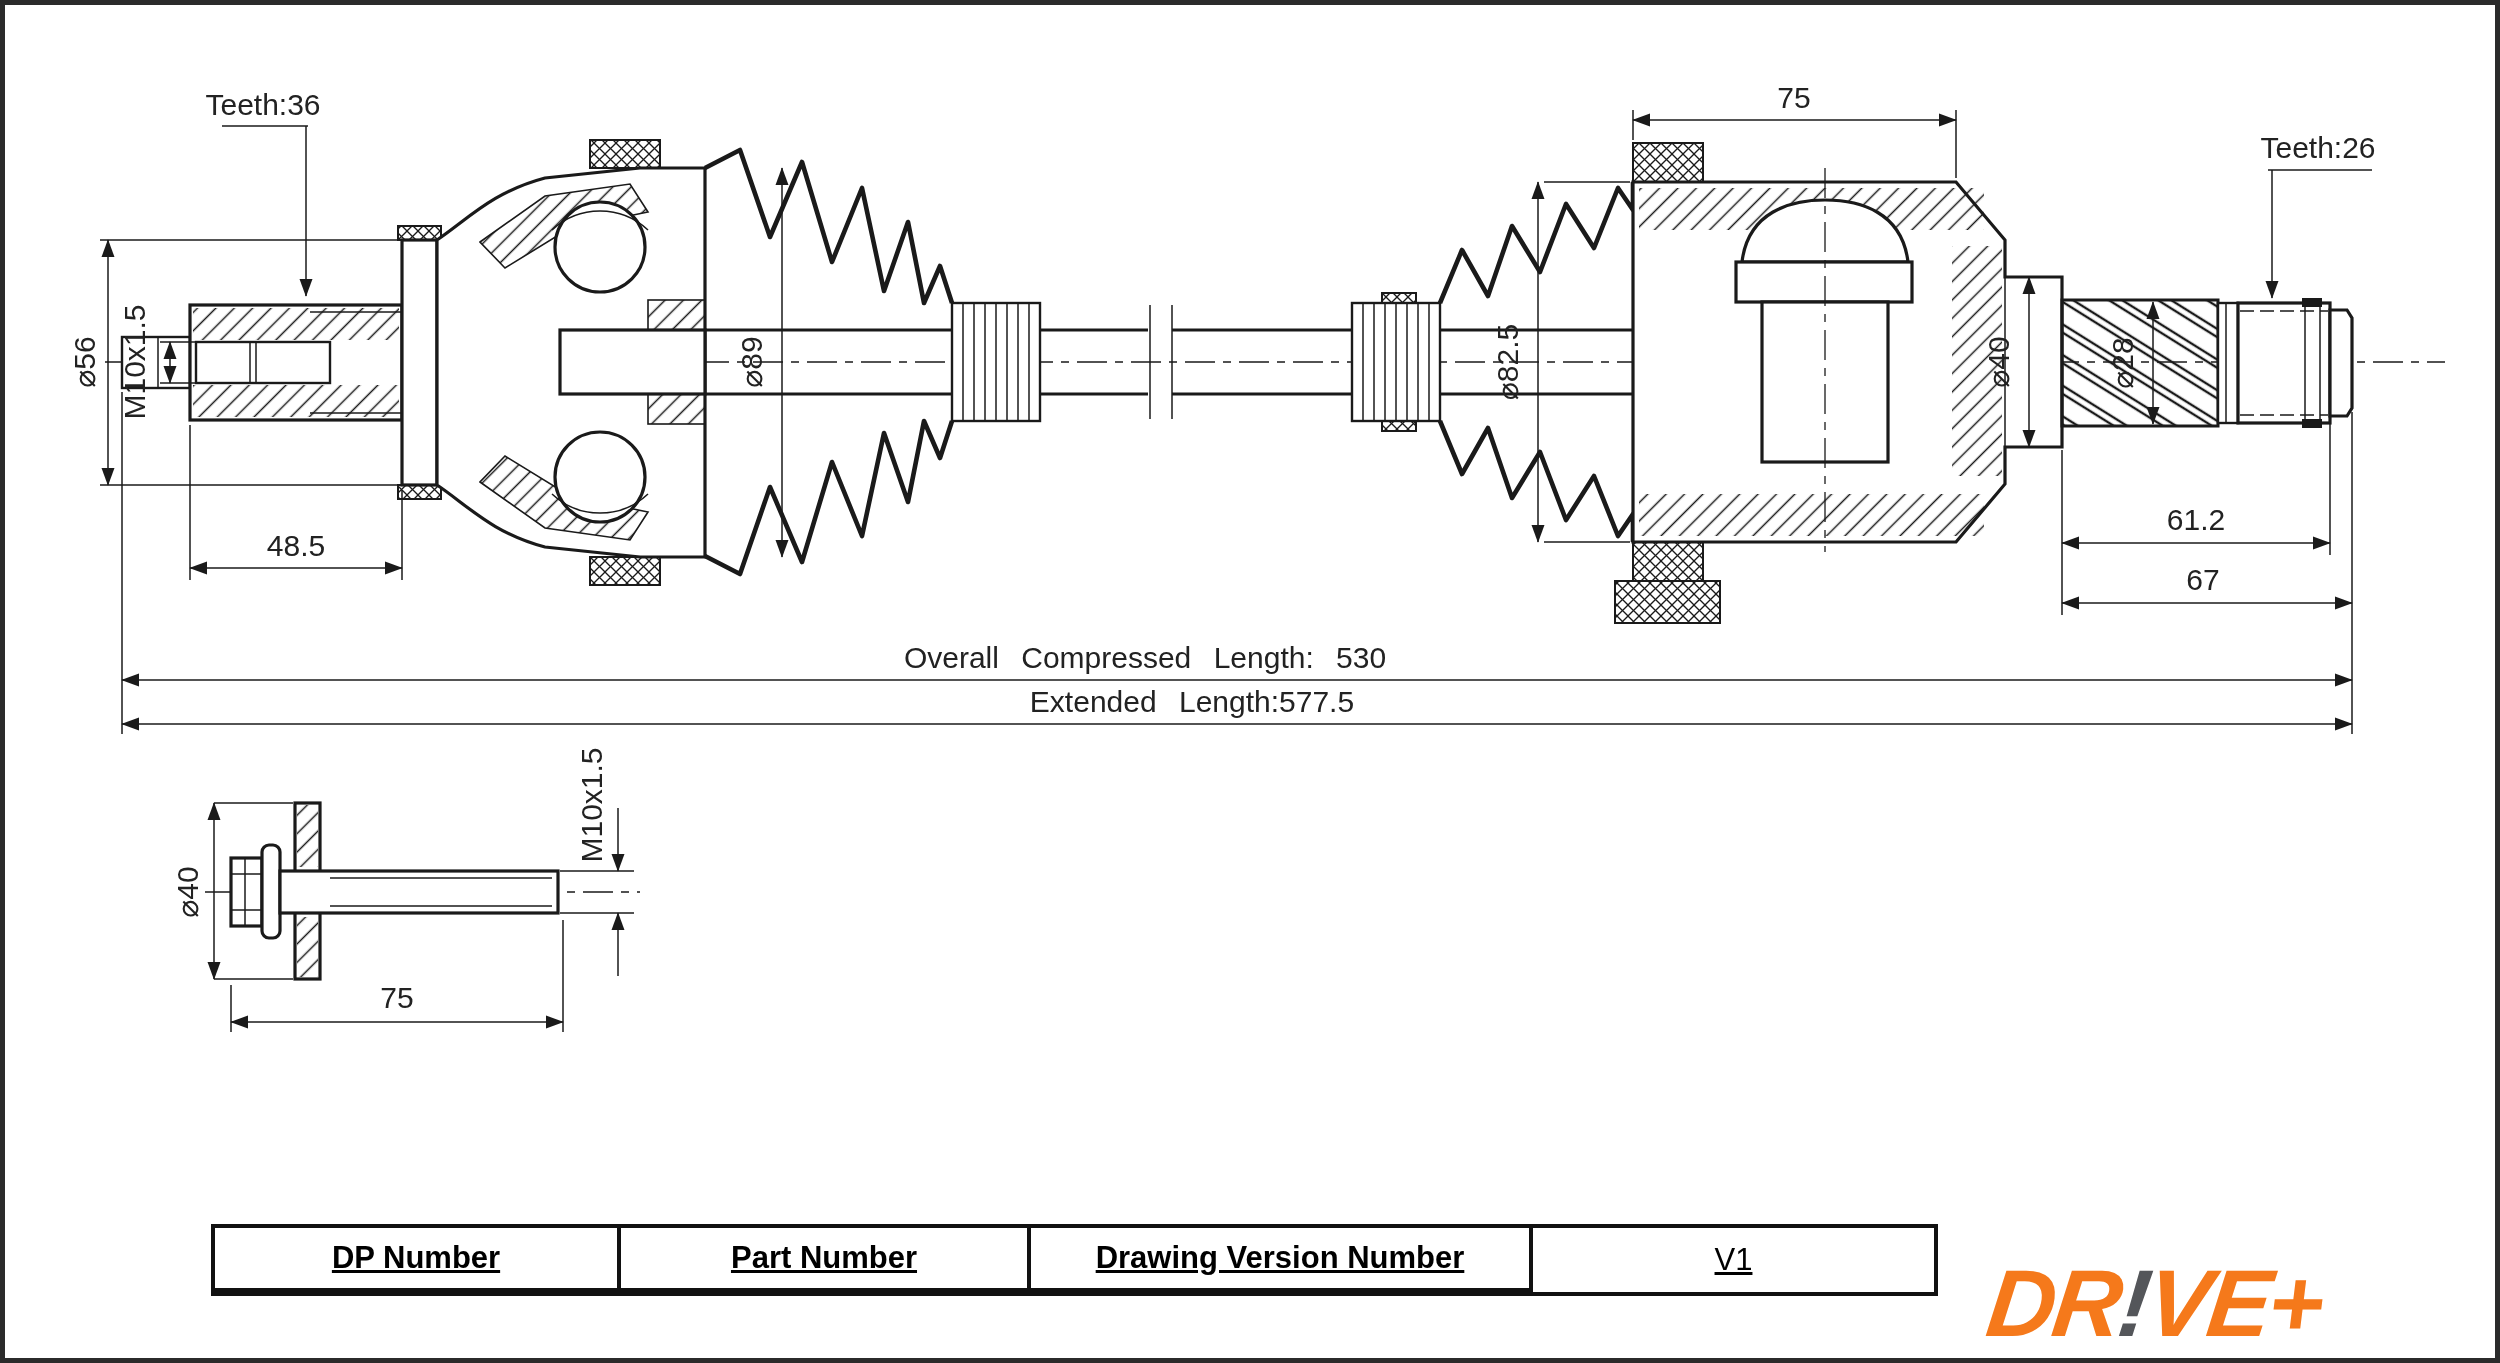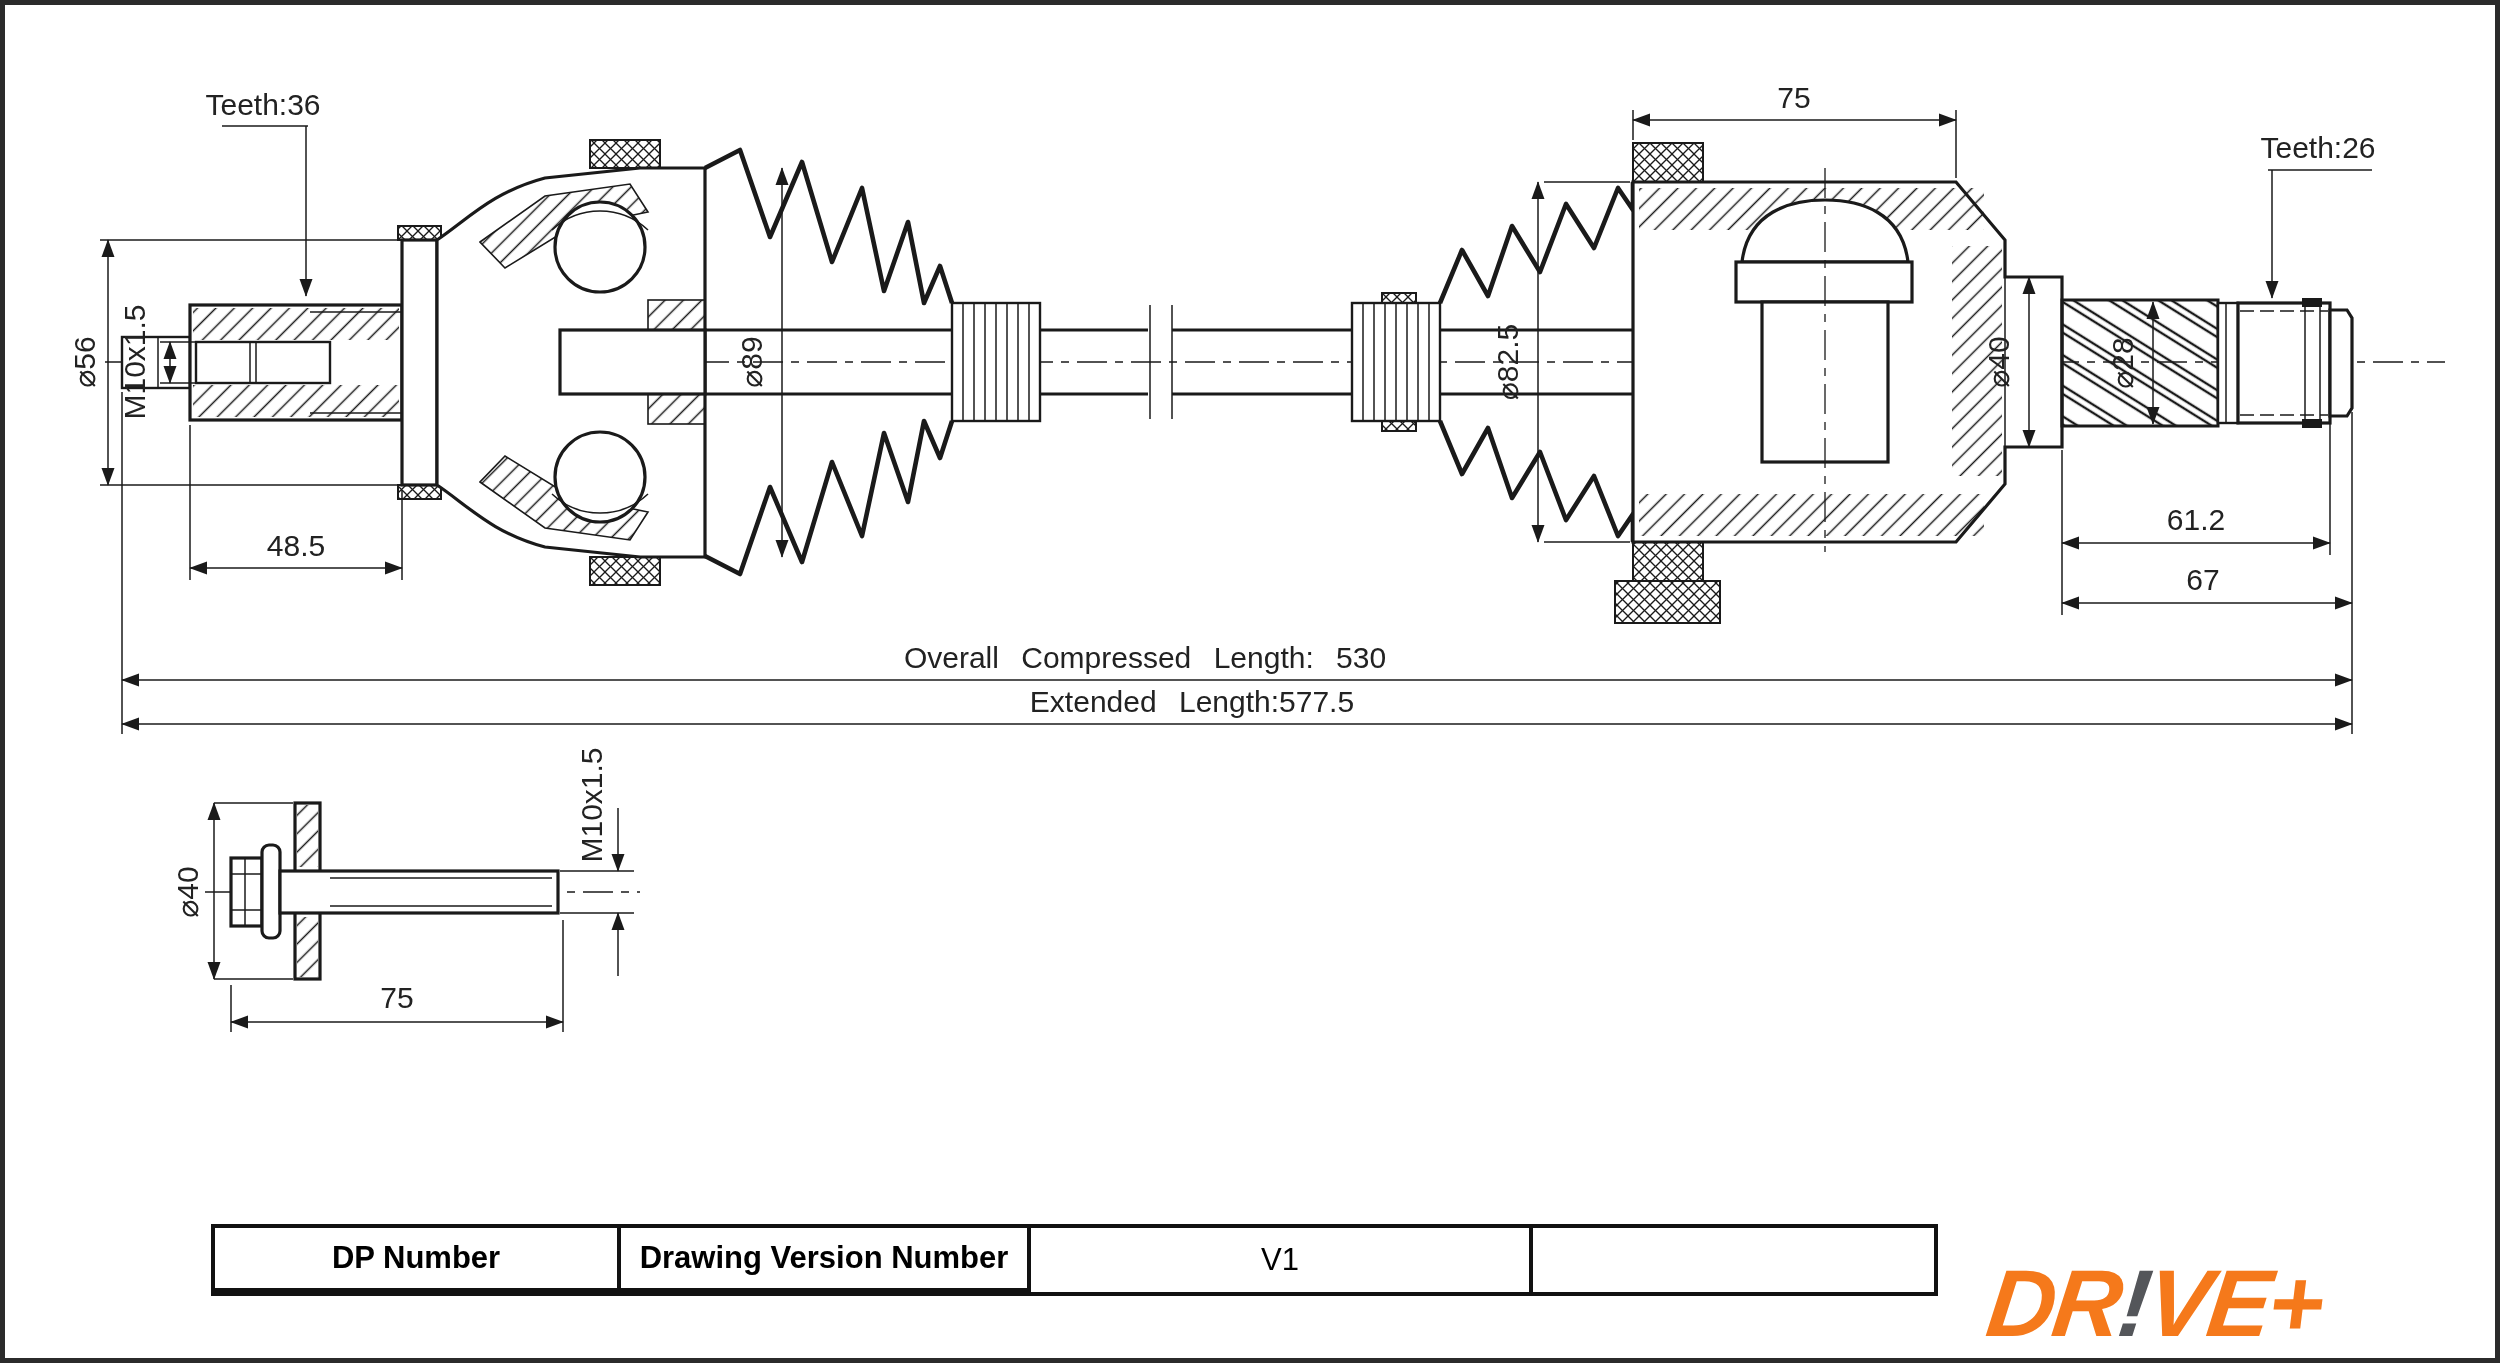--- a/index.html
+++ b/index.html
@@ -17,21 +17,21 @@
   .cl{stroke:#1a1a1a;stroke-width:1.3;stroke-dasharray:30 8 8 8;fill:none;}
   .dimline{stroke:#1a1a1a;stroke-width:1.5;fill:none;marker-start:url(#arr);marker-end:url(#arr);}
   .leader{stroke:#1a1a1a;stroke-width:1.5;fill:none;marker-end:url(#arr);}
   .hatchf{fill:url(#h45);stroke:none;}
   .hatcho{fill:url(#h45);stroke:#1a1a1a;stroke-width:1.6;}
   .crossf{fill:url(#hx);stroke:#1a1a1a;stroke-width:2;}
   .splinef{fill:url(#hsp);stroke:#1a1a1a;stroke-width:3;}
   .dark{fill:#1a1a1a;stroke:none;}
   
   .tblock{position:absolute;left:211px;top:1224px;display:grid;grid-template-columns:406px 410px 502px 401px;grid-auto-rows:64px;border:4px solid #111;background:#fff;}
-  .tcell{border-right:4px solid #111;border-bottom:4px solid #111;display:flex;align-items:center;justify-content:center;font-size:31px;color:#000;background:#fff;}
+  .tcell{border-right:4px solid #111;border-bottom:4px solid #111;display:flex;align-items:center;justify-content:center;font-size:31px;color:#000;background:#fff;text-decoration:underline;}
   .tcell:nth-child(4n){border-right:none;}
   .tcell.r2{border-bottom:none;}
   .tcell.th{font-weight:bold;}
   
   .logo{position:absolute;left:1988px;top:1256px;font-size:95px;line-height:95px;font-weight:bold;font-style:italic;letter-spacing:-3px;transform:skewX(-7deg);white-space:nowrap;}
 </style>
 </head>
 <body>
 
 <div class="sheet-border"></div>
@@ -272,19 +272,20 @@
       <line class="thin" x1="231" y1="985" x2="231" y2="1032"></line>
       <line class="thin" x1="563" y1="920" x2="563" y2="1032"></line>
       <line class="dimline" x1="231" y1="1022" x2="563" y2="1022"></line>
       <text class="dim" x="397" y="1008" text-anchor="middle">75</text>
     </g>
   </g>
 </svg>
 
 <div class="tblock">
   <div class="tcell th">DP Number</div>
+  <div class="tcell th">Part Number</div>
   <div class="tcell th">Drawing Version Number</div>
   <div class="tcell r2">V1</div>
 </div>
 
 <div class="logo" style="color: rgb(245, 121, 27);">
   <span>DR</span><span class="bang" style="color: rgb(84, 86, 90);">!</span><span>VE+</span>
 </div>
 
 </body></html>

